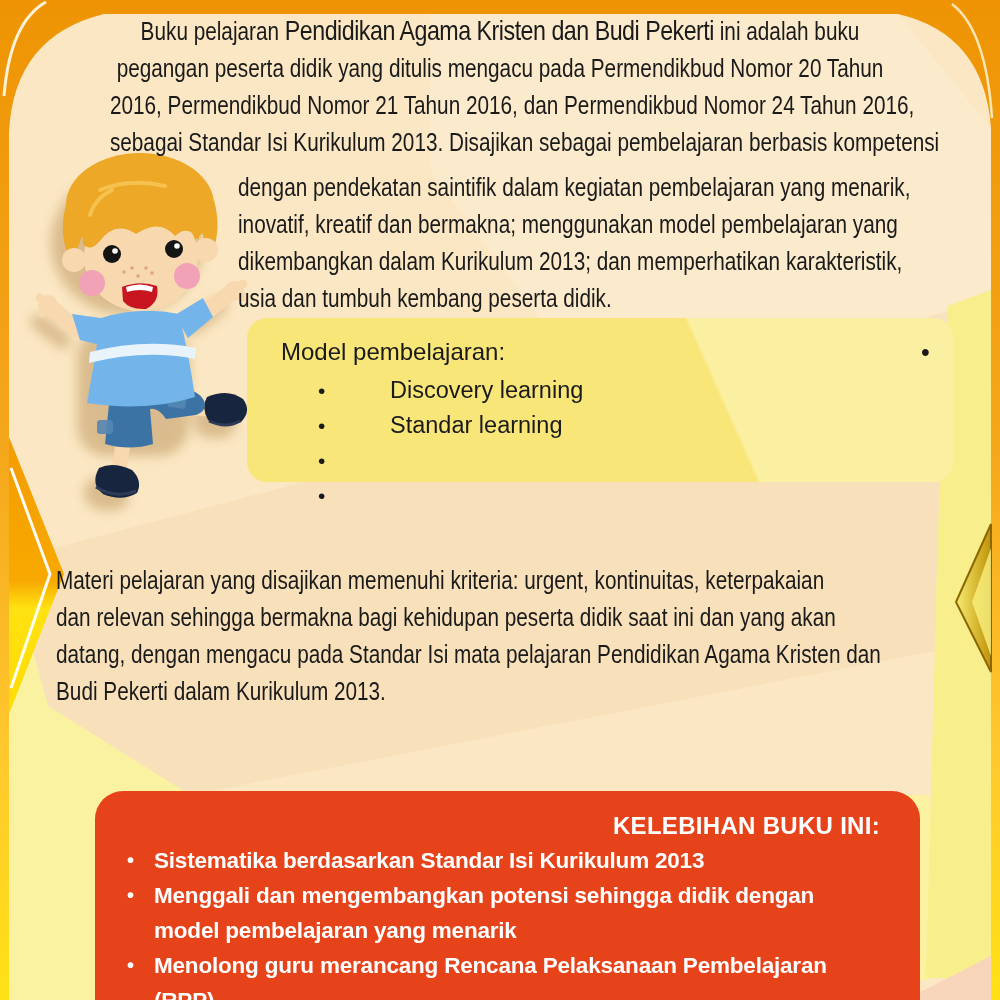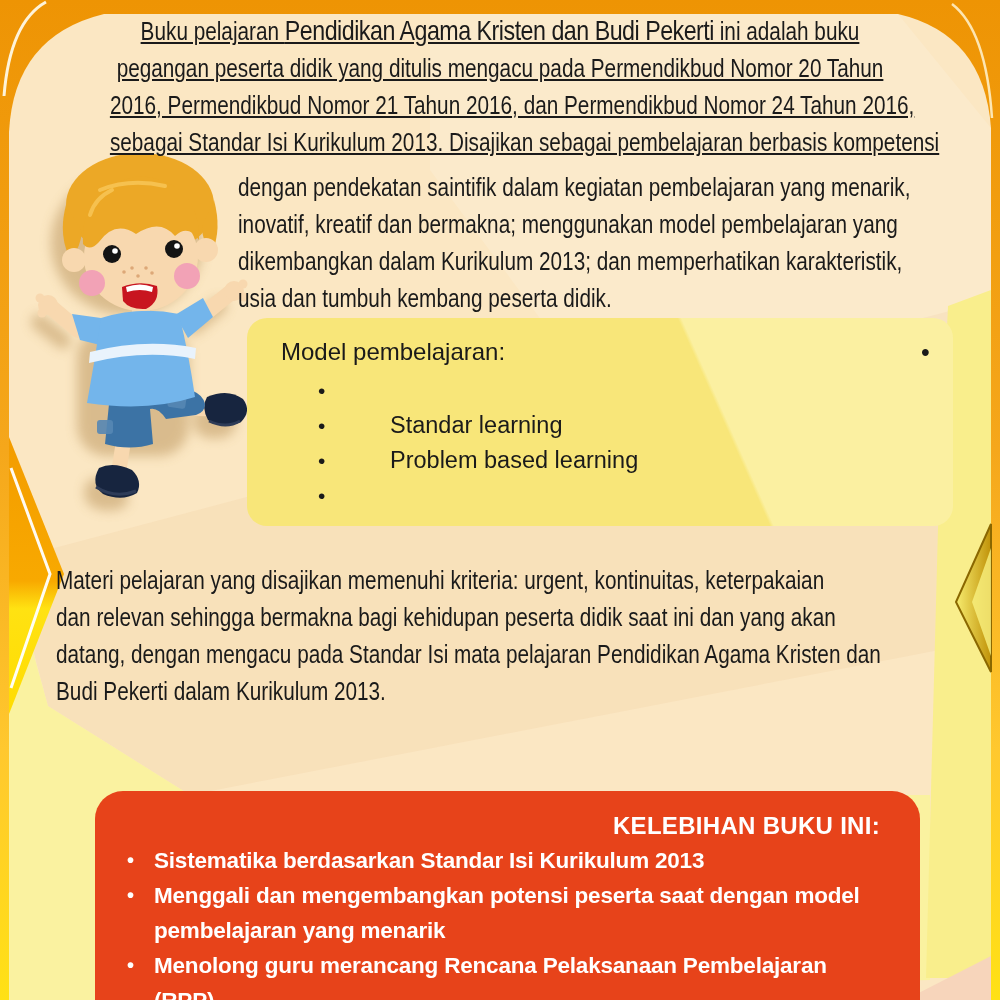--- a/index.html
+++ b/index.html
@@ -3,26 +3,26 @@
 <meta charset="utf-8">
 <style>
   html,body{margin:0;padding:0;background:#fff;}
   .cover{
     position:relative;width:1000px;height:1000px;overflow:hidden;
     font-family:"Liberation Sans","DejaVu Sans",sans-serif;color:#1a1a1a;
   }
   .bg{position:absolute;left:0;top:0;width:1000px;height:1000px;display:block;}
   .nline{white-space:nowrap;transform:scaleX(0.83);}
   .intro{position:absolute;left:30px;top:12px;width:940px;text-align:center;
-         font-size:25px;line-height:37px;text-decoration:underline;}
+         font-size:25px;line-height:37px;}
   .intro .nline{transform-origin:50% 50%;}
   .intro .big{font-size:28px;letter-spacing:-0.6px;}
   .intro2{position:absolute;left:238px;top:169px;font-size:25px;line-height:37px;}
   .intro2 .nline,.materi .nline{transform-origin:0 50%;}
-  .model-box{position:absolute;left:247px;top:318px;width:706px;height:208px;border-radius:20px;
+  .model-box{position:absolute;left:247px;top:318px;width:706px;height:164px;border-radius:20px;
              background:linear-gradient(246deg,#FBF0A1 0%,#FBF0A1 34%,#F8E679 34.5%,#F8E679 100%);}
   .model-title{margin:16px 0 4px 34px;font-size:24px;line-height:35px;}
   .model-list{list-style:none;margin:2px 0 0 0;padding:0 0 0 71px;}
   .model-list li{display:flex;line-height:35px;font-size:23.5px;}
   .mdot{width:72px;flex:none;font-size:21px;}
   .stray{position:absolute;left:921px;top:338px;font-size:25px;}
   .materi{position:absolute;left:56px;top:562px;font-size:25px;line-height:37px;}
   .kelebihan{position:absolute;left:95px;top:791px;width:825px;height:260px;border-radius:28px;
              background:#E7431A;color:#ffffff;font-weight:bold;
              padding:17px 40px 0 32px;box-sizing:border-box;}
@@ -159,28 +159,28 @@
     <div class="nline">inovatif, kreatif dan bermakna; menggunakan model pembelajaran yang</div>
     <div class="nline">dikembangkan dalam Kurikulum 2013; dan memperhatikan karakteristik,</div>
     <div class="nline">usia dan tumbuh kembang peserta didik.</div>
   </div>
 
   <div class="model-box">
     <div class="model-title">Model pembelajaran:</div>
     <ul class="model-list">
       <li>
           <span class="mdot">•</span>
+          <span>Discovery learning</span>
         </li>
       <li>
           <span class="mdot">•</span>
           <span>Standar learning</span>
         </li>
       <li>
           <span class="mdot">•</span>
-          <span>Problem based learning</span>
         </li>
       <li>
           <span class="mdot">•</span>
         </li>
     </ul>
   </div>
   <div class="stray">•</div>
 
   <div class="materi">
     <div class="nline">Materi pelajaran yang disajikan memenuhi kriteria: urgent, kontinuitas, keterpakaian</div>
@@ -191,21 +191,21 @@
 
   <div class="kelebihan">
     <div class="k-title">KELEBIHAN BUKU INI:</div>
     <ul class="k-list">
       <li>
           <span class="kdot">•</span>
           <span class="ktext">Sistematika berdasarkan Standar Isi Kurikulum 2013</span>
         </li>
       <li>
           <span class="kdot">•</span>
-          <span class="ktext">Menggali dan mengembangkan potensi peserta saat dengan model pembelajaran yang menarik</span>
+          <span class="ktext">Menggali dan mengembangkan potensi sehingga didik dengan model pembelajaran yang menarik</span>
         </li>
       <li>
           <span class="kdot">•</span>
           <span class="ktext">Menolong guru merancang Rencana Pelaksanaan Pembelajaran (RPP)</span>
         </li>
     </ul>
   </div>
 
 </div>
 

